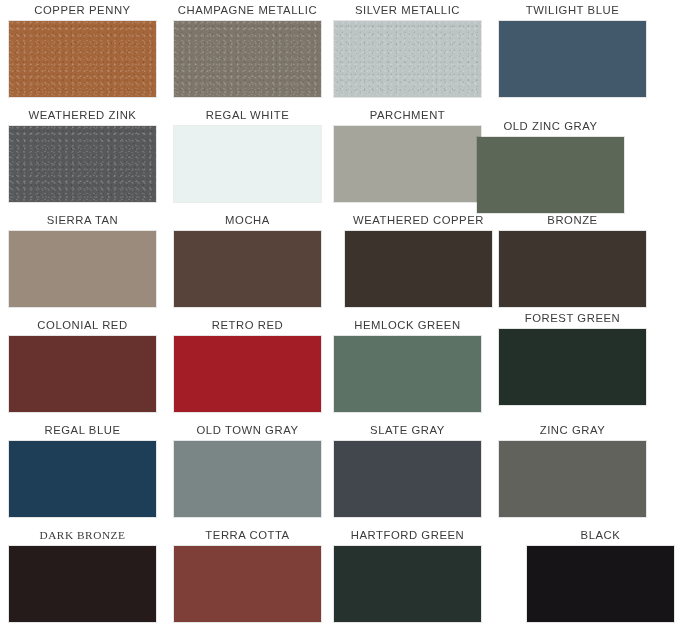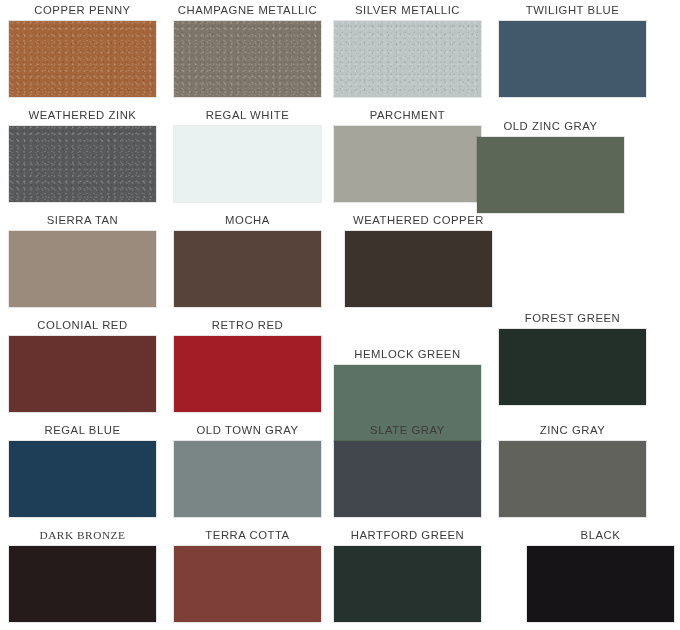--- a/index.html
+++ b/index.html
@@ -120,29 +120,33 @@
       <div class="swatch-chip" style="background-color: rgb(155, 139, 125);"></div>
     </div>
     <div class="swatch-cell" style="left: 165px; top: 210px;">
       <div class="swatch-label">MOCHA</div>
       <div class="swatch-chip" style="background-color: rgb(88, 67, 59);"></div>
     </div>
     <div class="swatch-cell" style="left: 336px; top: 210px;">
       <div class="swatch-label">WEATHERED COPPER</div>
       <div class="swatch-chip" style="background-color: rgb(59, 51, 44);"></div>
     </div>
+    <div class="swatch-cell" style="left: 490px; top: 210px;">
+      <div class="swatch-label">BRONZE</div>
+      <div class="swatch-chip" style="background-color: rgb(62, 53, 47);"></div>
+    </div>
     <div class="swatch-cell" style="left: 0px; top: 315px;">
       <div class="swatch-label">COLONIAL RED</div>
       <div class="swatch-chip" style="background-color: rgb(103, 49, 46);"></div>
     </div>
     <div class="swatch-cell" style="left: 165px; top: 315px;">
       <div class="swatch-label">RETRO RED</div>
       <div class="swatch-chip" style="background-color: rgb(162, 29, 37);"></div>
     </div>
-    <div class="swatch-cell" style="left: 325px; top: 315px; margin-top: 29px;">
+    <div class="swatch-cell" style="left: 325px; top: 315px;">
       <div class="swatch-label">HEMLOCK GREEN</div>
       <div class="swatch-chip" style="background-color: rgb(92, 114, 100);"></div>
     </div>
     <div class="swatch-cell" style="left: 490px; top: 308px;">
       <div class="swatch-label">FOREST GREEN</div>
       <div class="swatch-chip" style="background-color: rgb(35, 48, 42);"></div>
     </div>
     <div class="swatch-cell" style="left: 165px; top: 420px;">
       <div class="swatch-label">OLD TOWN GRAY</div>
       <div class="swatch-chip" style="background-color: rgb(122, 133, 133);"></div>

